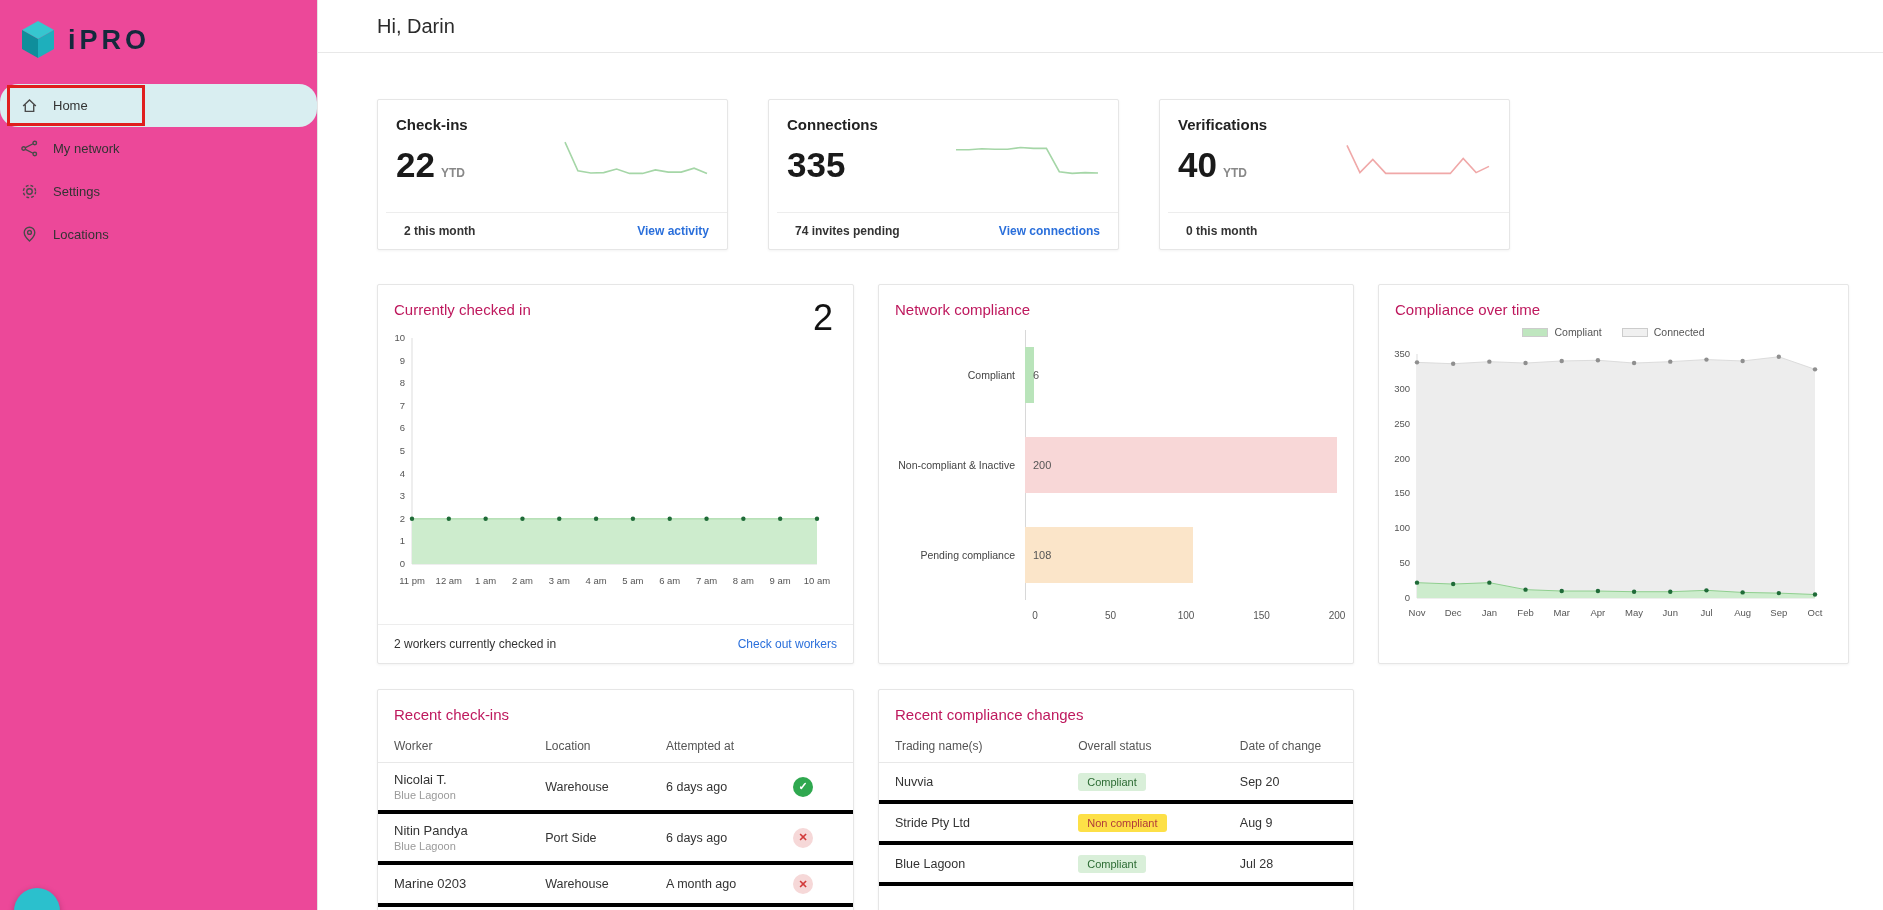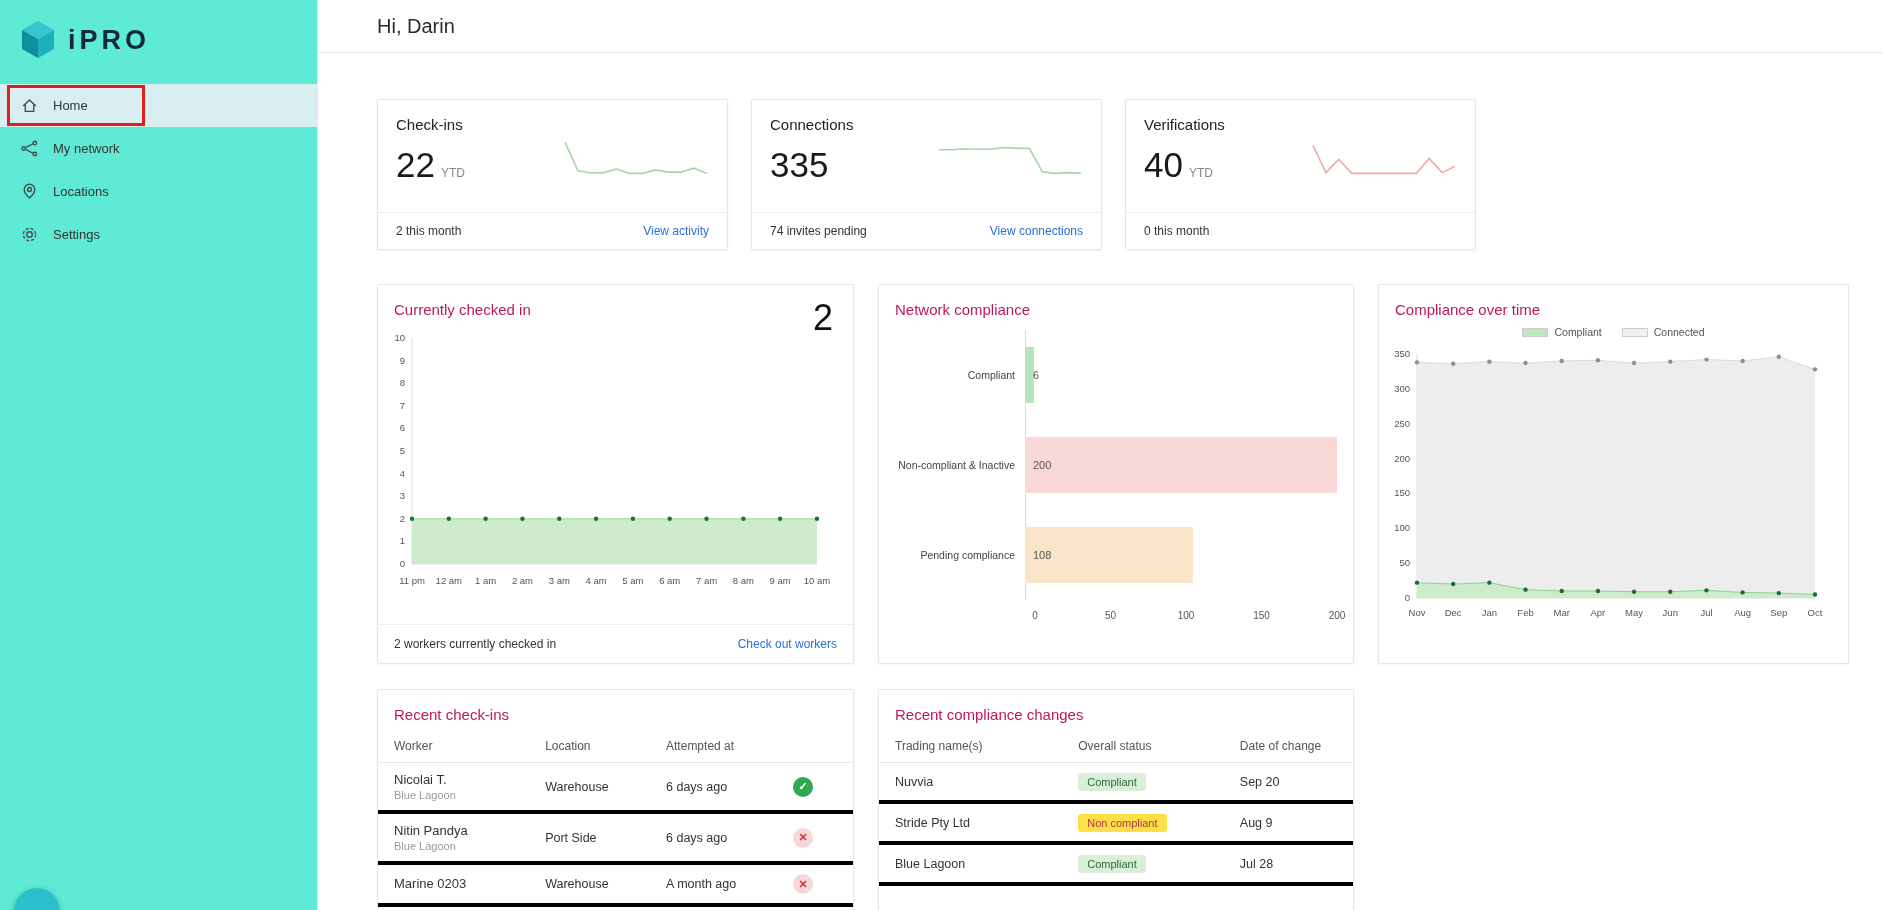--- a/index.html
+++ b/index.html
@@ -1,48 +1,48 @@
 <!DOCTYPE html>
 <html><head>
 <meta charset="utf-8">
 <style>
   * { margin:0; padding:0; box-sizing:border-box; }
   html,body { width:1883px; height:910px; overflow:hidden; background:#fff;
     font-family:"Liberation Sans", sans-serif; color:#333; }
   .app { display:flex; width:1883px; height:910px; }
 
   
-  .sidebar { width:318px; min-width:318px; border-right:1px solid #e4e4e4; background:#5eead4; position:relative; }
+  .sidebar { width:318px; min-width:318px; border-right:1px solid #e4e4e4; background:#ec4899; position:relative; }
   .logo-row { display:flex; align-items:center; gap:12px; padding:20px 0 0 20px; height:60px; }
   .brand { font-size:27px; font-weight:700; color:#14293c; letter-spacing:4px; }
   .nav { margin-top:24px; }
   .nav-item { height:43px; display:flex; align-items:center; gap:14px; padding-left:20px;
-    font-size:13px; color:#333; cursor:pointer; position:relative; }
+    font-size:13px; color:#333; cursor:pointer; position:relative;border-radius:18px; }
   .nav-item.active { background:#d9eef1; }
   .nav-icon { width:19px; height:19px; display:flex; align-items:center; justify-content:center; }
   .nav-icon svg { width:19px; height:19px; stroke:#4a4a4a; fill:none; stroke-width:1.3; }
   .red-box { position:absolute; left:7px; top:1px; width:138px; height:41px;
     border:3px solid #e01e1e; pointer-events:none; }
 
   
   .main { flex:1; display:flex; flex-direction:column; }
   .topbar { height:53px; min-height:53px; border-bottom:1px solid #e8e8e8; display:flex; align-items:center; padding-left:59px; }
   .greeting { font-size:20px; color:#2b2b2b; }
   .content { padding:46px 38px 0 59px; }
 
   
-  .stats-row { display:flex; gap:23px; }
+  .stats-row { display:flex; gap:40px;font-weight:bold; }
   .stat-card { width:351px; height:151px; border:1px solid #e6e6e6; border-radius:2px;
     background:#fff; box-shadow:0 1px 3px rgba(0,0,0,.05); position:relative; padding:16px 18px; }
   .stat-title { font-size:15px; color:#222; }
   .stat-value-row { display:flex; align-items:baseline; gap:6px; margin-top:12px; }
   .stat-value { font-size:35px; color:#1a1a1a; }
   .stat-unit { font-size:12px; color:#888; }
   .spark { position:absolute; top:36px; right:16px; }
-  .stat-footer { position:absolute; left:0; right:0; bottom:0; display:flex; justify-content:space-between;
+  .stat-footer { position:absolute; left:8px; right:0; bottom:0; display:flex; justify-content:space-between;
     align-items:center; padding:11px 18px; border-top:1px solid #ededed; font-size:12px; color:#333; }
   .link { color:#2a6fdb; text-decoration:none; font-size:12px; cursor:pointer; }
 
   
   .row2 { display:flex; gap:24px; margin-top:34px; }
   .row3 { display:flex; gap:24px; margin-top:25px; }
   .panel { border:1px solid #e6e6e6; border-radius:2px; background:#fff;
     box-shadow:0 1px 3px rgba(0,0,0,.05); position:relative; }
   .panel-title { font-size:15px; color:#be185d; padding:16px 16px 0 16px; }
   .panel-checkedin { width:477px; height:380px; }
@@ -125,34 +125,34 @@
               <circle cx="14" cy="3.8" r="1.7"></circle>
               <circle cx="14" cy="14.2" r="1.7"></circle>
               <path d="M5.1 8.2 L12.4 4.5 M5.1 9.8 L12.4 13.5"></path>
             </svg>
         </span>
         <span>My network</span>
       </div>
       <div class="nav-item">
         <span class="nav-icon">
           <svg viewBox="0 0 18 18">
-              <path d="M9 15.2 C9 15.2 4 10.6 4 7.1 A5 5 0 1 1 14 7.1 C14 10.6 9 15.2 9 15.2 Z"></path>
-              <circle cx="9" cy="7" r="1.8"></circle>
+              <circle cx="9" cy="9" r="2.6"></circle>
+              <circle cx="9" cy="9" r="5.8" stroke-dasharray="2.7 1.9"></circle>
             </svg>
         </span>
-        <span>Locations</span>
+        <span>Settings</span>
       </div>
       <div class="nav-item">
         <span class="nav-icon">
           <svg viewBox="0 0 18 18">
-              <circle cx="9" cy="9" r="2.6"></circle>
-              <circle cx="9" cy="9" r="5.8" stroke-dasharray="2.7 1.9"></circle>
+              <path d="M9 15.2 C9 15.2 4 10.6 4 7.1 A5 5 0 1 1 14 7.1 C14 10.6 9 15.2 9 15.2 Z"></path>
+              <circle cx="9" cy="7" r="1.8"></circle>
             </svg>
         </span>
-        <span>Settings</span>
+        <span>Locations</span>
       </div>
     </nav>
   </aside>
 
   <main class="main">
     <div class="topbar">
       <span class="greeting">Hi, Darin</span>
     </div>
 
     <div class="content">

